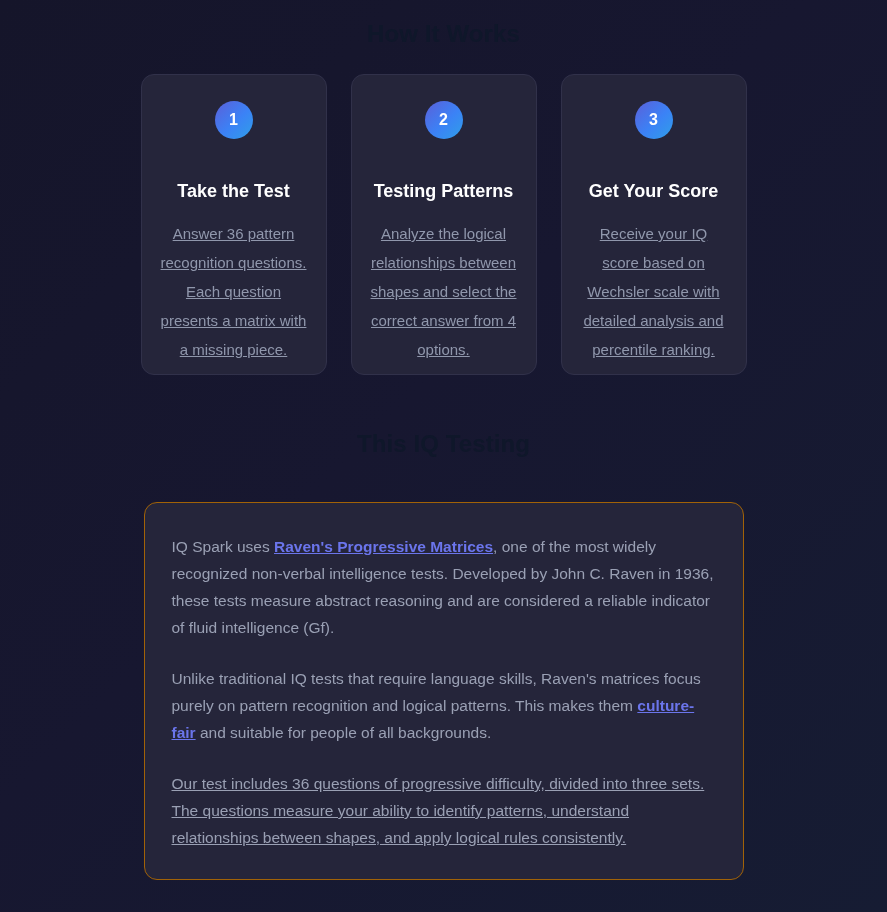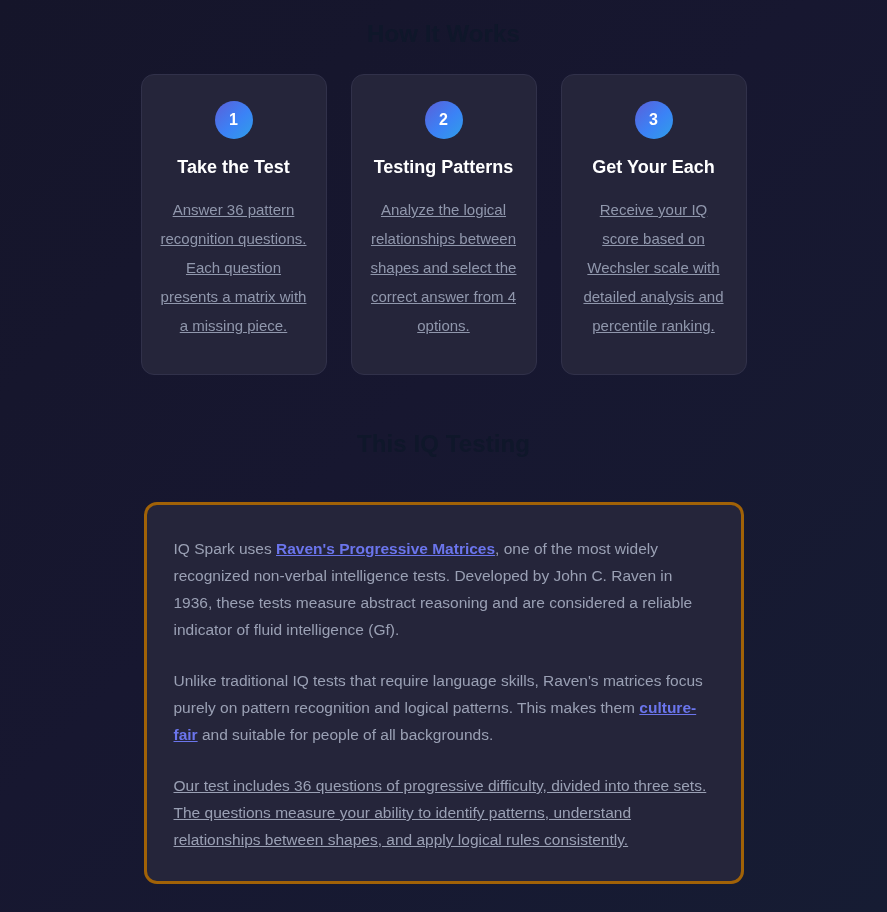--- a/index.html
+++ b/index.html
@@ -61,41 +61,41 @@
     background: linear-gradient(135deg, #5b5fd8 0%, #3b82f6 55%, #2f9fe8 100%);
     color: #ffffff;
     font-size: 16px;
     font-weight: bold;
     display: flex;
     align-items: center;
     justify-content: center;
     flex: none;
   }
   .step-title {
-    margin-top: 14px;
+    margin-top: 38px;
     color: #ffffff;
     font-size: 18px;
     font-weight: bold;
     line-height: 29px;
   }
   .step-desc {
     margin-top: 13px;
     color: #9097ac;
     font-size: 15px;
     line-height: 29px;
     text-decoration: underline;
   }
 
   
   .about-panel {
     width: 600px;
     margin: 44px auto 0 auto;
     box-sizing: border-box;
     background: #25253a;
-    border: 3px solid #a16207;
+    border: 1px solid #a16207;
     border-radius: 13px;
     padding: 30px 27px 28px 27px;
   }
   .about-p {
     color: #9aa0b4;
     font-size: 15.5px;
     line-height: 27px;
     margin: 0 0 24px 0;
   }
   .about-p:last-child { margin-bottom: 0; text-decoration: underline; }
@@ -120,21 +120,21 @@
     </div>
 
     <div class="step-card">
       <div class="step-badge">2</div>
       <div class="step-title">Testing Patterns</div>
       <div class="step-desc">Analyze the logical relationships between shapes and select the correct answer from 4 options.</div>
     </div>
 
     <div class="step-card">
       <div class="step-badge">3</div>
-      <div class="step-title">Get Your Each</div>
+      <div class="step-title">Get Your Score</div>
       <div class="step-desc">Receive your IQ score based on Wechsler scale with detailed analysis and percentile ranking.</div>
     </div>
 
   </div>
 
   <h2 class="section-title" id="about-title">This IQ Testing</h2>
 
   <div class="about-panel">
 
     <p class="about-p"><span>IQ Spark uses </span><a class="accent" href="#">Raven's Progressive Matrices</a><span>, one of the most widely recognized non-verbal intelligence tests. Developed by John C. Raven in 1936, these tests measure abstract reasoning and are considered a reliable indicator of fluid intelligence (Gf).</span></p>

